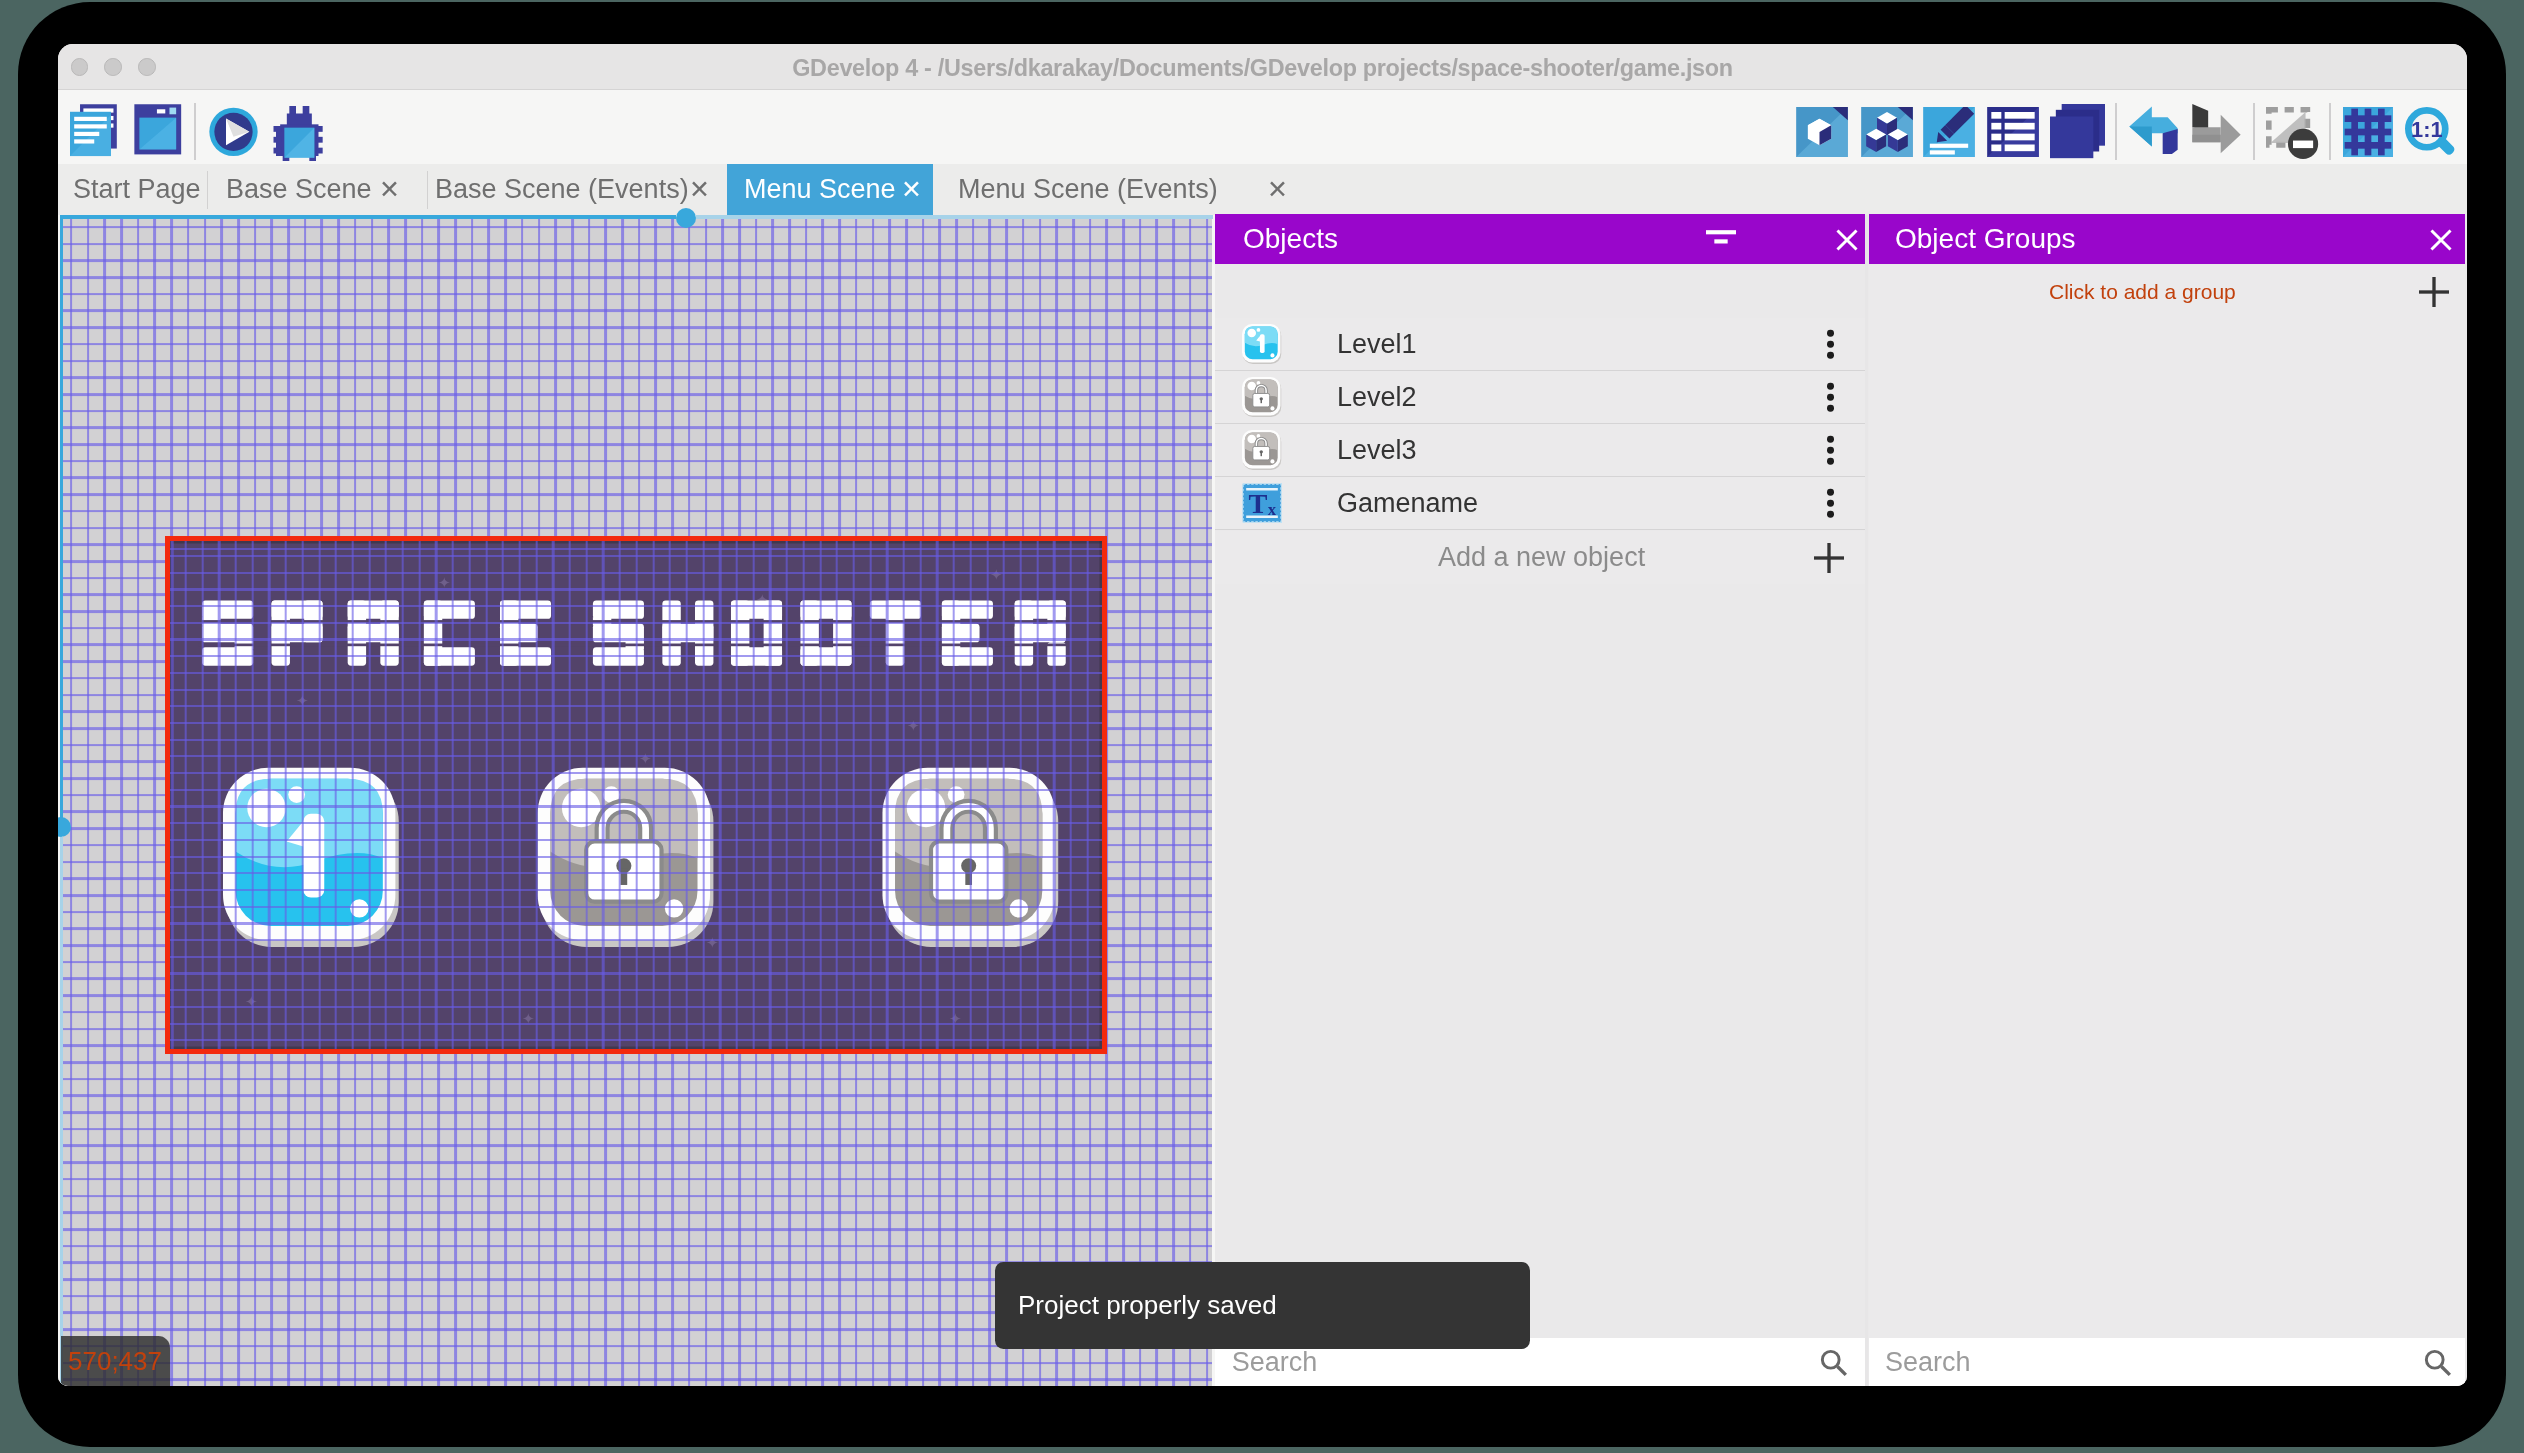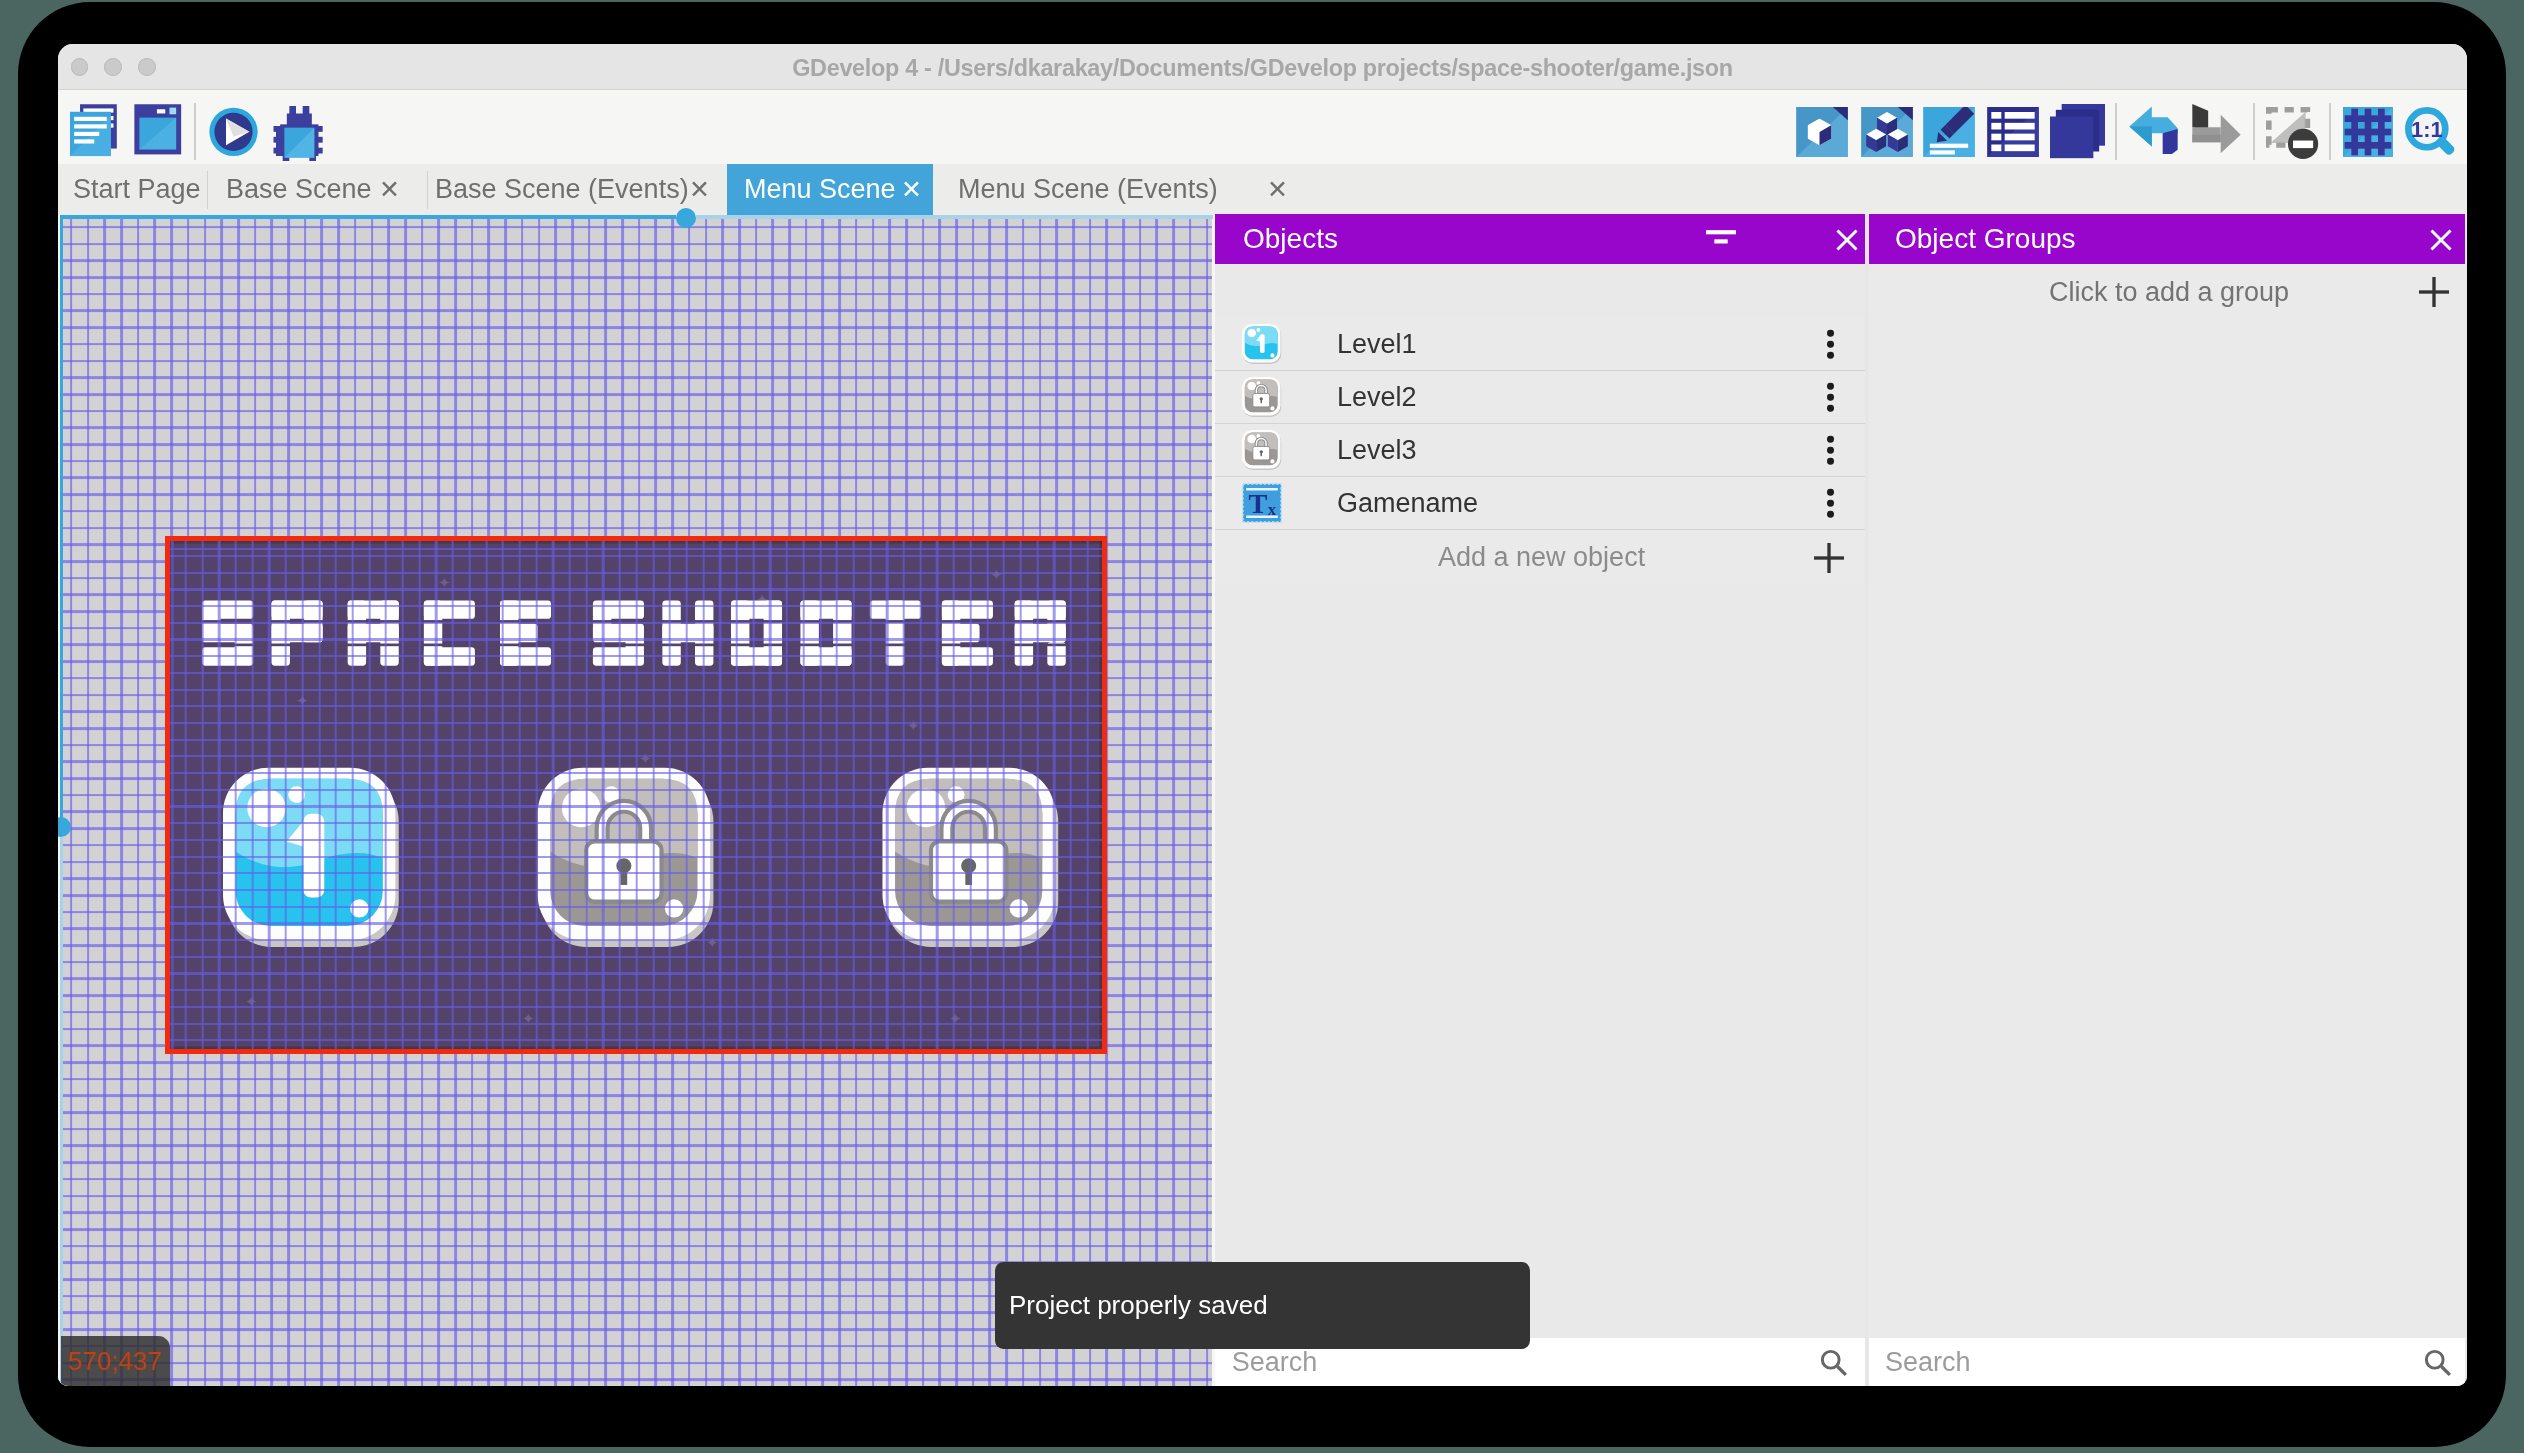--- a/index.html
+++ b/index.html
@@ -50,21 +50,21 @@
 #objpanel { left:1157px; top:0; width:650px; height:1171px; background:#eae9ea; }
 #objhead { left:0; width:650px;padding-left:24px; }
 .row { left:0; width:650px; height:53px; background:#ebeaeb; border-bottom:0.8px solid #d5d4d5; }
 .rowtxt { position:absolute; left:122px; top:0; height:53px; line-height:53px; font-size:27px; color:#333; }
 .dots { position:absolute; left:612px; top:50%; width:6.7px; height:6.7px; border-radius:50%; background:#1c1c1c;
   box-shadow: 0 -11px 0 #1c1c1c, 0 11px 0 #1c1c1c; transform:translateY(-50%); }
 .ricon { position:absolute; left:27px; top:6.3px; width:40px; height:40px; }
 #addrow { color:#8b8b8b; font-size:27px; }
 .srch { height:48px; background:#fff; color:#9c9c9c; font-size:27px; line-height:48px; }
 
-#toast { left:995px; top:1262px; width:535px; height:87px; background:#343434; border-radius:8.4px; color:#fff; font-size:26px; line-height:87px; padding-left:14px; z-index:50; }
+#toast { left:995px; top:1262px; width:535px; height:87px; background:#343434; border-radius:8.4px; color:#fff; font-size:26px; line-height:87px; padding-left:23px; z-index:50; }
 #gap { left:1807px; top:0; width:3.3px; height:1171px; background:#e7e6e7; }
 #grppanel { left:1811px; top:0; width:596px; height:1171px; background:#eae9ea; }
 svg { display:block; }
 .iconsvg { position:absolute; }
 </style>
 </head>
 <body>
 <div class="abs" id="shadow"></div>
 <div class="abs" id="win">
   <div class="abs" id="titlebar">
@@ -468,21 +468,21 @@
       </div>
     </div>
     <div class="abs" id="gap"></div>
     <div class="abs" id="grppanel">
       <div class="abs panelhead" style="left:0;width:596px;">
         <span style="position:absolute;left:26px">Object Groups</span>
         <svg class="abs" style="left:561px;top:15px" width="22" height="22" viewBox="0 0 30 30">
           <path d="M2 2 L28 28 M28 2 L2 28" stroke="#fff" stroke-width="4" fill="none"></path>
         </svg>
       </div>
-      <div class="abs" style="left:0;top:50px;width:596px;height:54px;background:#ebeaeb;color:#737373;font-size:27px;line-height:54px;">
+      <div class="abs" style="left:0;top:50px;width:596px;height:54px;background:#ebeaeb;color:#c2410c;font-size:21px;line-height:54px;">
         <span style="position:absolute;left:180px">Click to add a group</span>
         <svg class="abs" style="left:550px;top:11.7px" width="30" height="30" viewBox="0 0 36 36">
           <rect x="16" y="0" width="4" height="36" fill="#333"></rect>
             <rect x="0" y="16" width="36" height="4" fill="#333"></rect>
         </svg>
       </div>
       <div class="abs" style="left:0;top:103px;width:596px;height:1020px;background:#ebeaeb;"></div>
       <div class="abs srch" style="left:0;top:1123px;width:596px;">
         <span style="position:absolute;left:16px">Search</span>
         <svg class="abs" style="left:554px;top:10px" width="28.5" height="28.5" viewBox="0 0 34 34">

